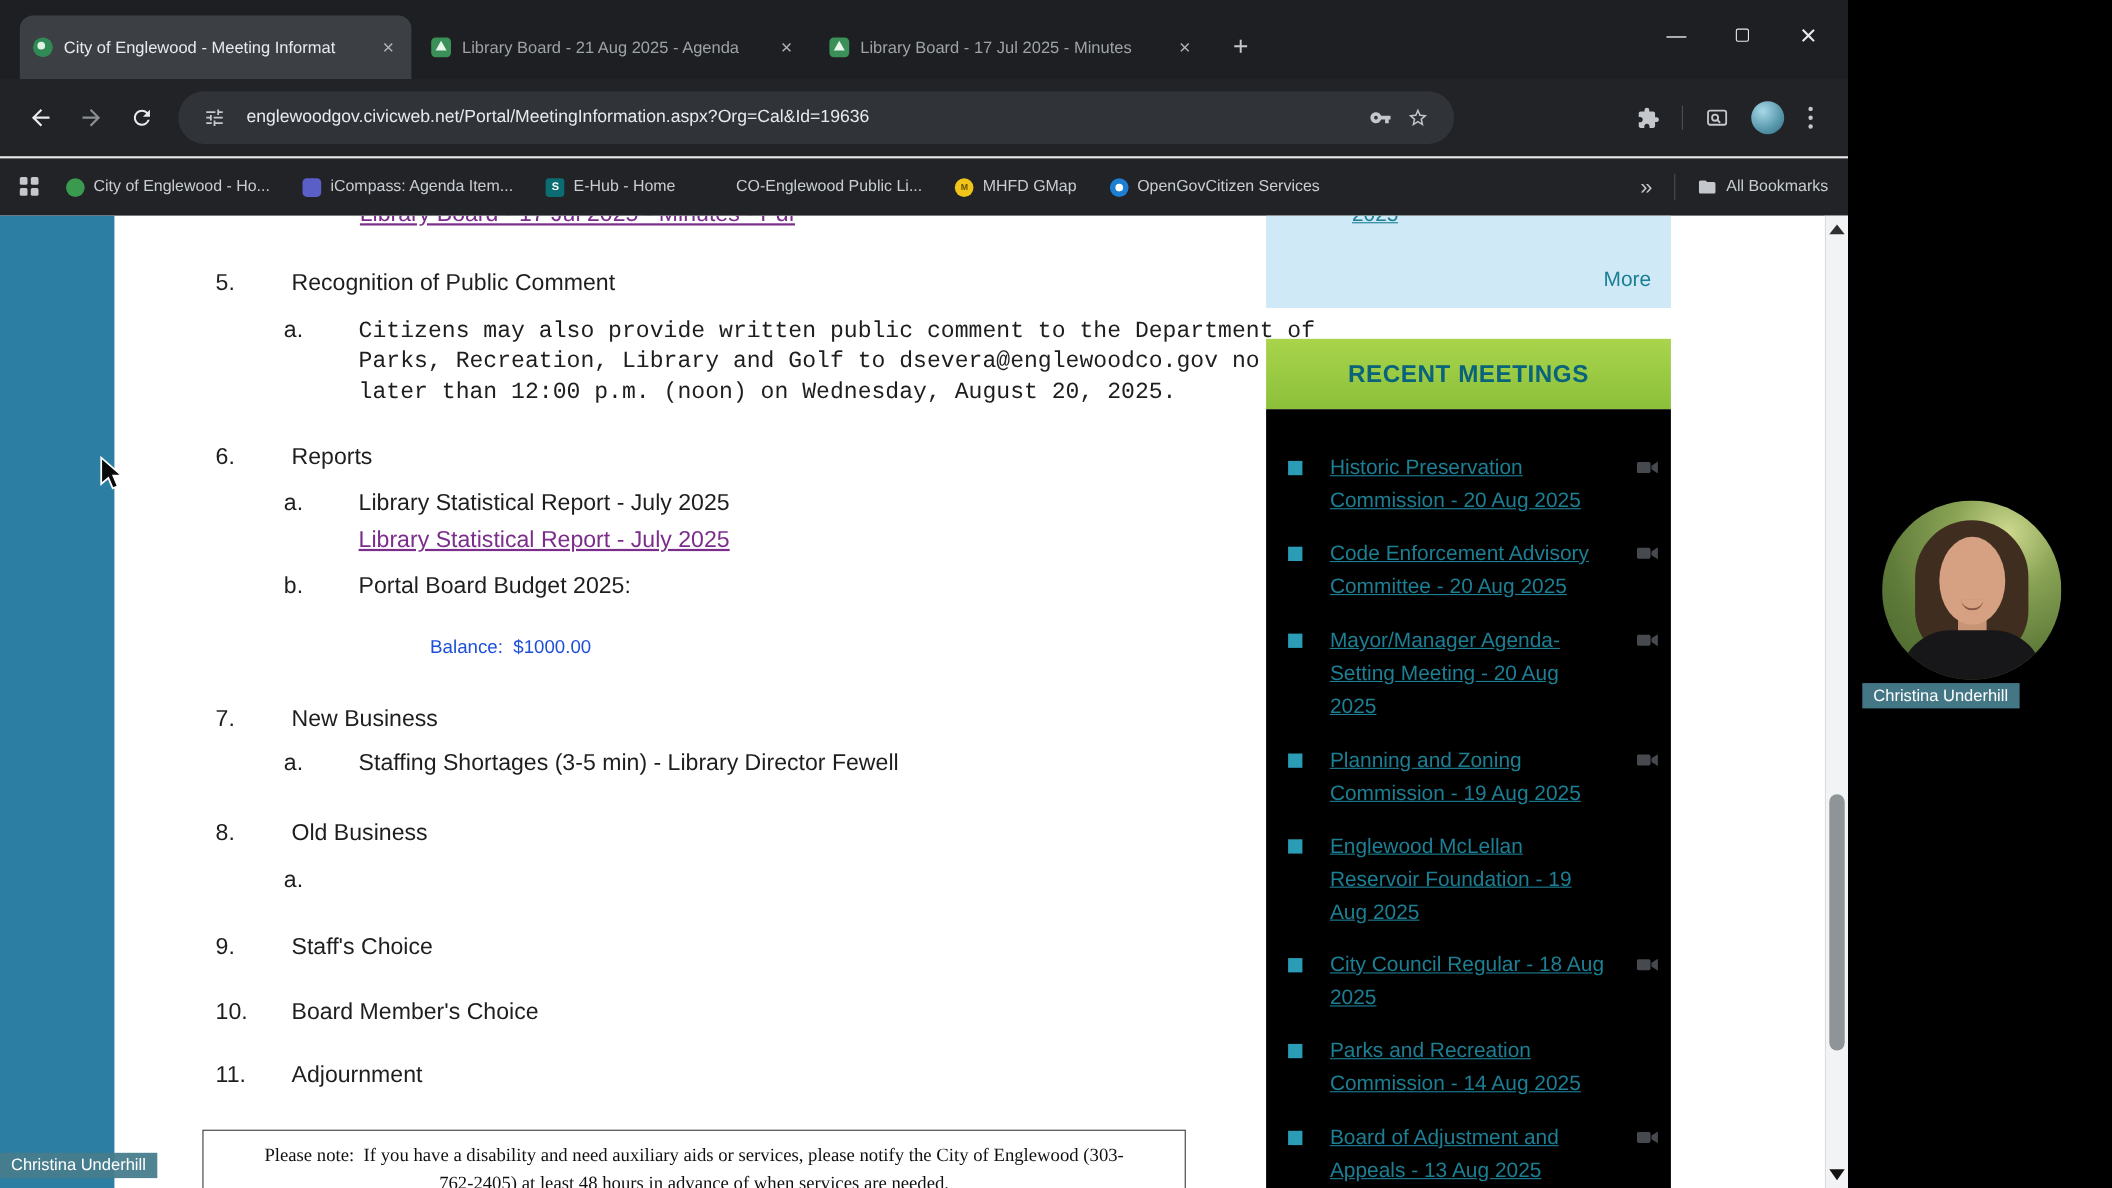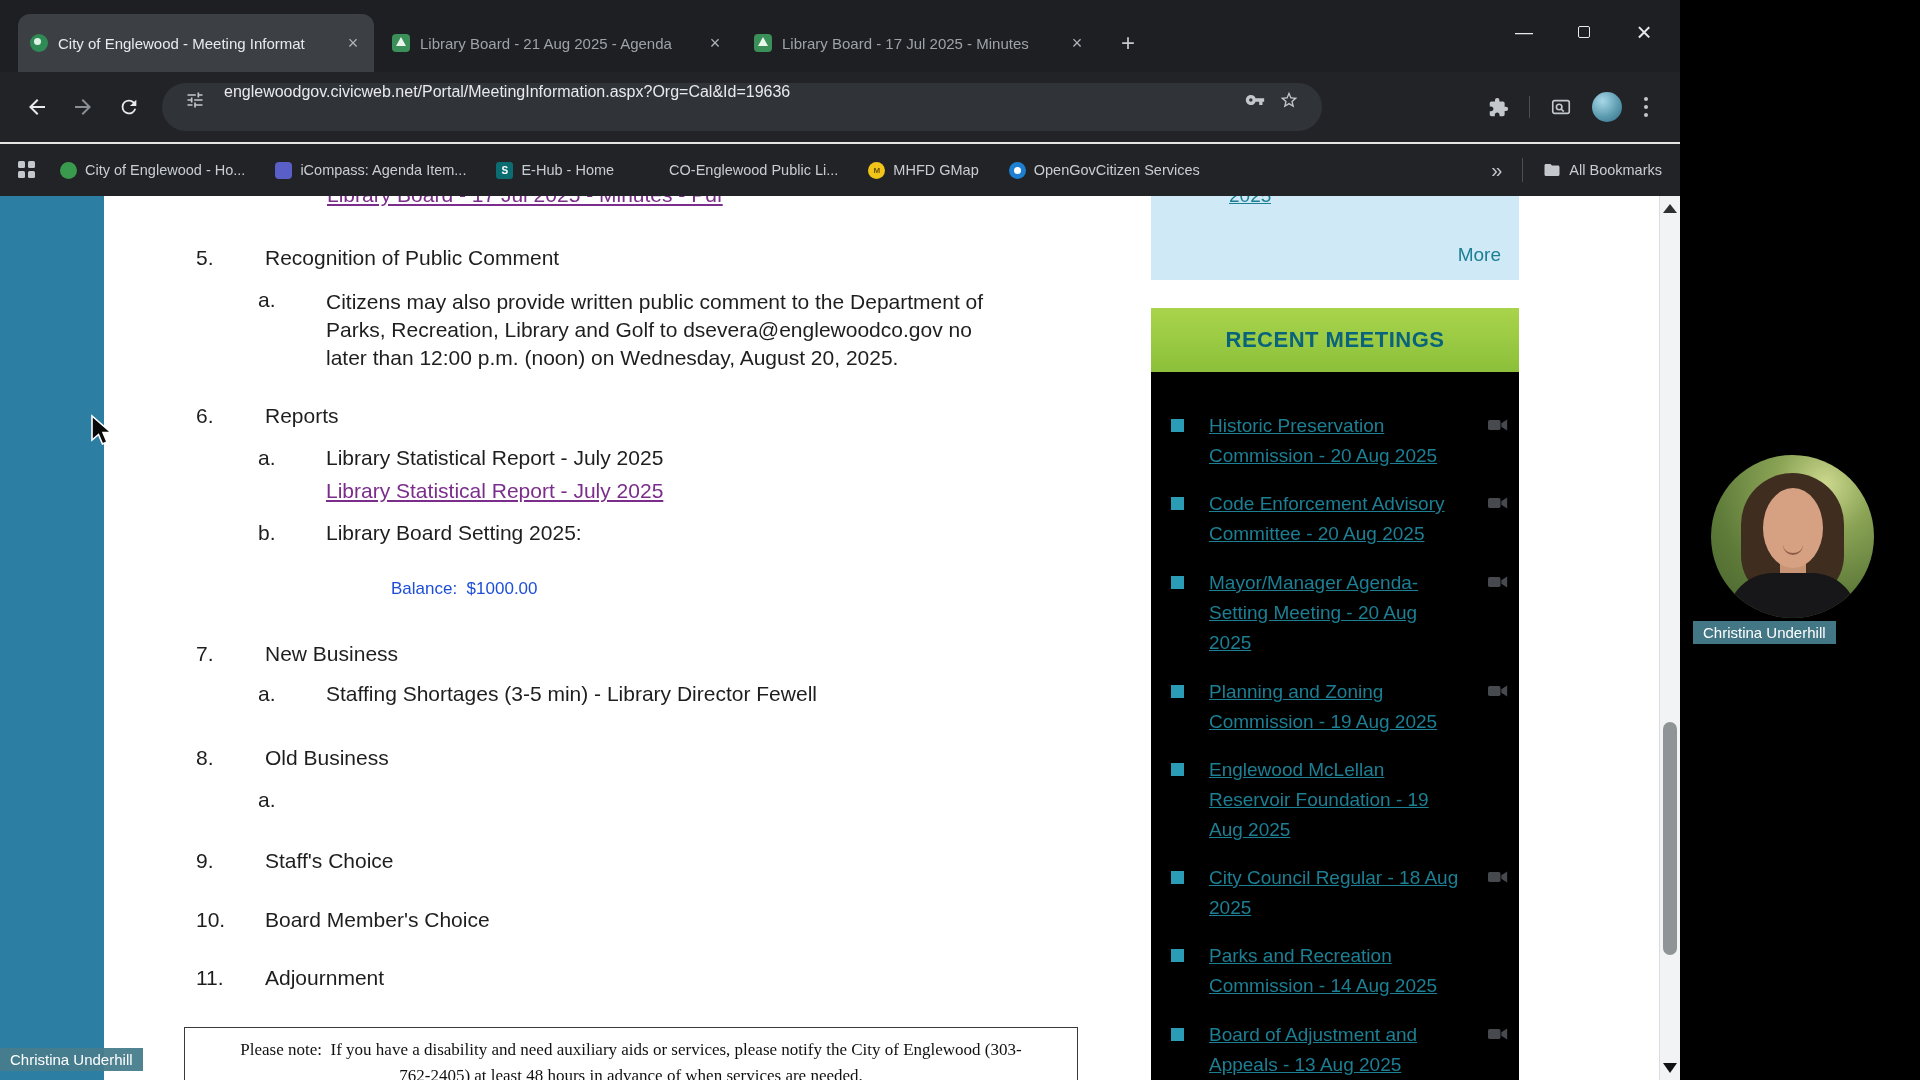--- a/index.html
+++ b/index.html
@@ -22,21 +22,21 @@
   .fav-tree::after { content:""; position:absolute; left:4px; top:3px; width:0; height:0; border-left:5px solid transparent; border-right:5px solid transparent; border-bottom:9px solid #eaf6ec; }
   .newtab { width:32px; height:32px; margin:0 0 13px 8px; border-radius:50%; color:#c4c7cc; font-size:24px; display:flex; align-items:center; justify-content:center; }
   .win-controls { position:absolute; right:6px; top:10px; display:flex; }
   .win-btn { width:60px; height:44px; display:flex; align-items:center; justify-content:center; color:#e8eaed; font-size:18px; }
   .win-box { width:12px; height:12px; border:1.6px solid #e8eaed; border-radius:2px; }
   .win-close { font-size:26px; }
 
   
   .toolbar { position:absolute; left:0; top:72px; width:1680px; height:70px; background:#212327; display:flex; align-items:center; padding:0 14px; }
   .nav-btn { width:46px; height:46px; border-radius:50%; display:flex; align-items:center; justify-content:center; flex:none; }
-  .omnibox { margin-left:10px; width:1160px; height:48px; background:#303338; border-radius:24px; display:flex; align-items:flex-start; padding:0 16px; flex:none; }
+  .omnibox { margin-left:10px; width:1160px; height:48px; background:#303338; border-radius:24px; display:flex; align-items:center; padding:0 16px; flex:none; }
   .omni-url { color:#e8eaed; font-size:16px; margin-left:12px; flex:1; white-space:nowrap; overflow:hidden; }
   .omni-ic { flex:none; display:flex; align-items:center; justify-content:center; width:34px; height:34px; }
   .tb-right { margin-left:auto; display:flex; align-items:center; padding-right:10px; }
   .tb-ic { width:34px; height:34px; display:flex; align-items:center; justify-content:center; margin-left:14px; }
   .tb-divider { width:1px; height:22px; background:#4a4d52; margin-left:14px; }
   .avatar { width:30px; height:30px; border-radius:50%; margin-left:14px; background:radial-gradient(circle at 35% 30%, #a8d8e8, #5d9cb0 55%, #2f6a85); }
   .kebab { display:flex; flex-direction:column; margin-left:14px; width:20px; align-items:center; }
   .kebab i { width:4px; height:4px; border-radius:50%; background:#c4c7cc; margin:2px 0; }
 
   
@@ -64,21 +64,21 @@
   .page { position:absolute; left:0; top:196px; width:1680px; height:884px; background:#fff; overflow:hidden; }
   .teal-strip { position:absolute; left:0; top:0; width:104px; height:884px; background:#2d7ea3; }
 
   
   .toplink-clip { position:absolute; left:327px; top:0; height:12px; overflow:hidden; }
   .toplink { display:block; margin-top:-13px; font-size:21px; color:#7b2d8b; text-decoration:underline; white-space:nowrap; }
   .drow { position:absolute; left:196px; font-size:21px; color:#1e1e1e; white-space:nowrap; }
   .dnum { display:inline-block; width:69px; }
   .dsub { position:absolute; left:258px; font-size:21px; color:#1e1e1e; display:flex; }
   .dletter { display:inline-block; width:68px; flex:none; }
-  .dlines div { line-height:28px; white-space:nowrap; }
+  .dlines div { line-height:28px; white-space:nowrap;font-family:Liberation Mono, monospace; }
   .dlink { position:absolute; left:326px; font-size:21px; color:#7b2d8b; text-decoration:underline; white-space:nowrap; }
   .dbal { position:absolute; left:391px; font-size:17px; color:#1d4ed8; white-space:pre; }
   .note-box { position:absolute; left:184px; top:831px; width:894px; height:80px; border:1px solid #3a3a3a; text-align:center; font-family:"Liberation Serif", serif; font-size:17px; color:#111; padding-top:9px; line-height:26px; }
   .pre { white-space:pre; }
 
   
   .sb-panel { position:absolute; left:1151px; width:368px; background:#cfe9f6; }
   .sb-top { top:0; height:84px; }
   .sb-frag-clip { position:absolute; left:78px; top:0; height:11px; overflow:hidden; }
   .sb-frag { display:block; margin-top:-11px; font-size:19px; color:#1c7f94; text-decoration:underline; }
@@ -270,21 +270,21 @@
       <div class="drow" style="top:208px">
         <span class="dnum">6.</span><span>Reports</span>
       </div>
       <div class="dsub" style="top:250px">
         <span class="dletter">a.</span>
         <span>Library Statistical Report - July 2025</span>
       </div>
       <span class="dlink" style="top:283px">Library Statistical Report - July 2025</span>
       <div class="dsub" style="top:325px">
         <span class="dletter">b.</span>
-        <span>Library Board Setting 2025:</span>
+        <span>Portal Board Budget 2025:</span>
       </div>
       <span class="dbal" style="top:383px">Balance:  $1000.00</span>
 
       <div class="drow" style="top:446px">
         <span class="dnum">7.</span><span>New Business</span>
       </div>
       <div class="dsub" style="top:486px">
         <span class="dletter">a.</span>
         <span>Staffing Shortages (3-5 min) - Library Director Fewell</span>
       </div>

